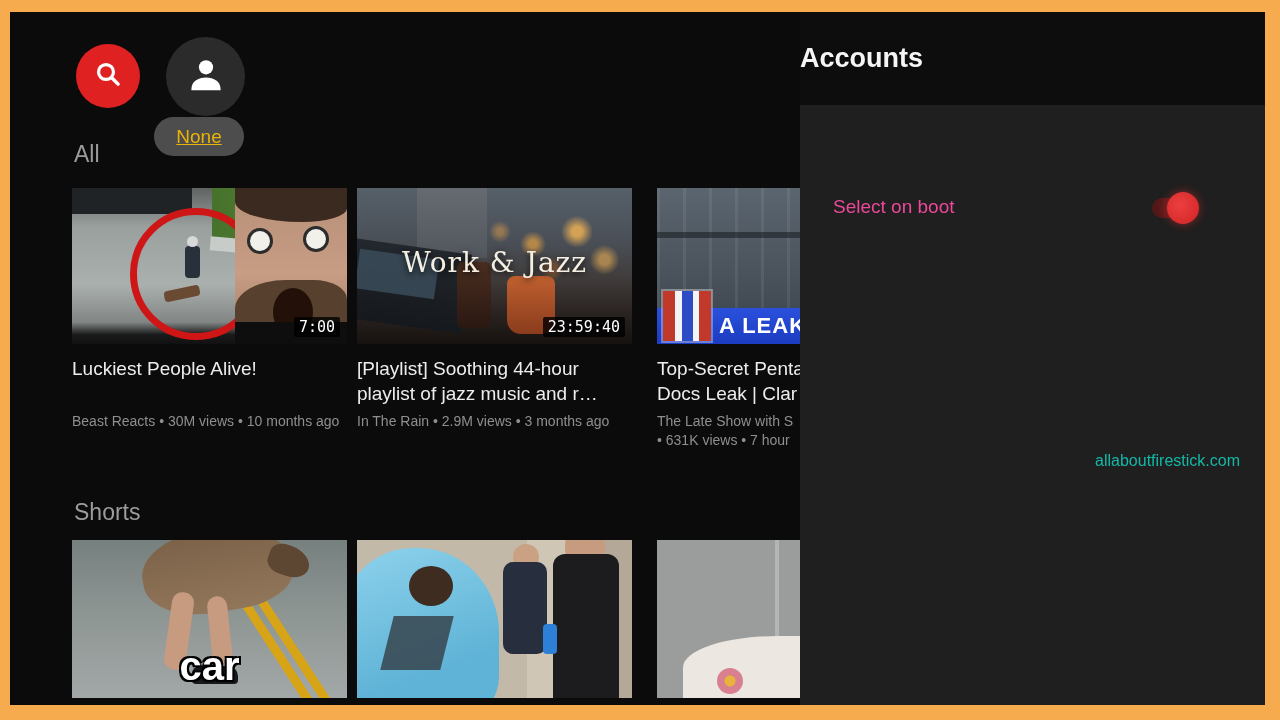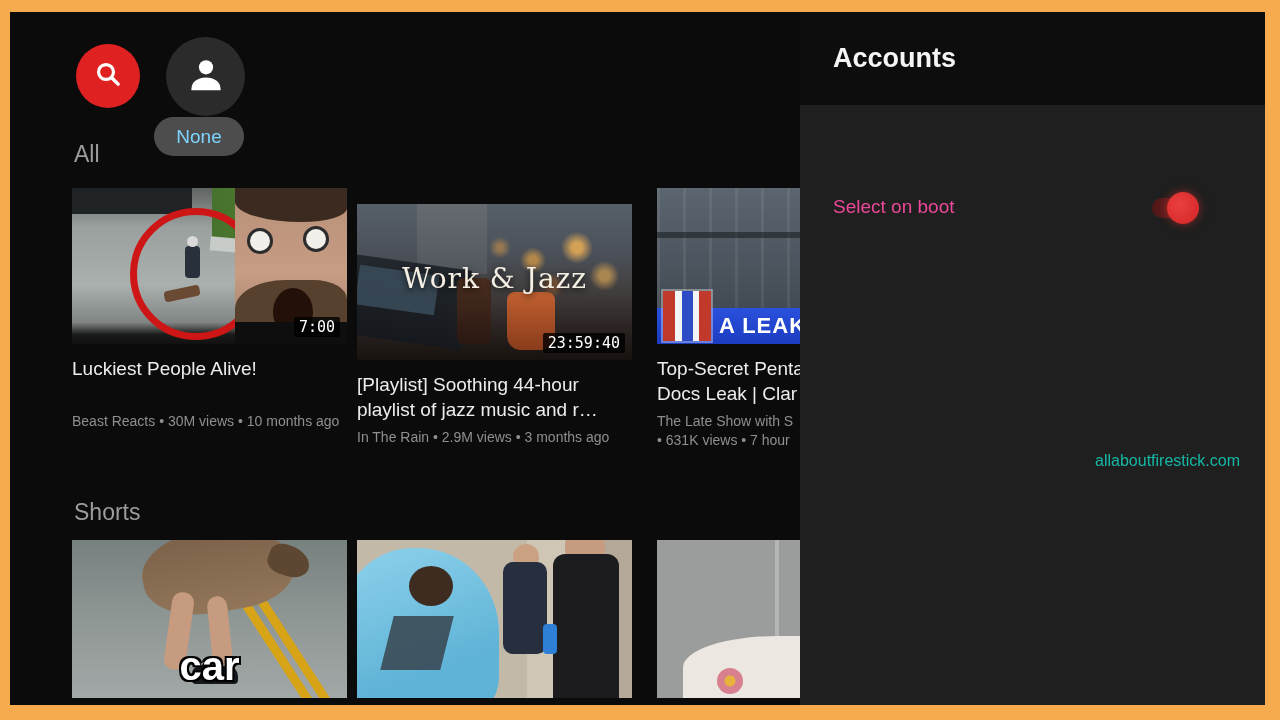--- a/index.html
+++ b/index.html
@@ -13,21 +13,21 @@
   #bar-left{left:0;top:0;width:10px;height:720px;}
   #bar-right{right:0;top:0;width:15px;height:720px;}
   #bar-bottom{left:0;bottom:0;width:1280px;height:15px;}
 
   
   #search-btn{left:76px;top:44px;width:64px;height:64px;border-radius:50%;background:#E02121;
               display:flex;align-items:center;justify-content:center;z-index:2;}
   #avatar-btn{left:166px;top:37px;width:79px;height:79px;border-radius:50%;background:#2b2b2b;
               display:flex;align-items:center;justify-content:center;z-index:2;}
   #none-pill{left:154px;top:117px;width:90px;height:39px;border-radius:20px;background:#4d4d4d;
-             color:#7dd3fc;font-size:19px;display:flex;align-items:center;justify-content:center;z-index:3;}
+             color:#eab308;font-size:19px;display:flex;align-items:center;justify-content:center;z-index:3;text-decoration:underline;}
 
   .section-label{color:#9c9c9c;font-size:23px;z-index:2;}
   #all-label{left:74px;top:141px;}
   #shorts-label{left:74px;top:499px;}
 
   
   .card{width:275px;z-index:1;}
   .thumb{position:relative;width:275px;height:156px;overflow:hidden;background:#333;}
   .duration{position:absolute;right:7px;bottom:7px;background:rgba(0,0,0,.8);color:#fff;
             font-family:"DejaVu Sans Mono",monospace;font-size:15px;padding:1px 5px;border-radius:2px;z-index:5;}
@@ -52,21 +52,21 @@
   .t1-mouth{right:34px;top:100px;width:40px;height:48px;background:#231009;border-radius:50%;}
   .t1-shoulder{right:0;bottom:0;width:112px;height:22px;background:#0e0e0e;}
 
   
   .t2{background:
       radial-gradient(circle at 80% 28%, rgba(235,175,85,.85) 0 5px, rgba(235,175,85,0) 16px),
       radial-gradient(circle at 64% 36%, rgba(225,160,70,.7) 0 4px, rgba(225,160,70,0) 13px),
       radial-gradient(circle at 90% 46%, rgba(235,175,85,.6) 0 5px, rgba(235,175,85,0) 15px),
       radial-gradient(circle at 52% 28%, rgba(210,150,75,.55) 0 3px, rgba(210,150,75,0) 11px),
       radial-gradient(circle at 71% 52%, rgba(200,120,60,.5) 0 4px, rgba(200,120,60,0) 12px),
-      linear-gradient(180deg,#566069 0%,#4a4f57 34%,#403c3b 58%,#2c2523 78%,#17120f 100%); margin-top: 16px;}
+      linear-gradient(180deg,#566069 0%,#4a4f57 34%,#403c3b 58%,#2c2523 78%,#17120f 100%);}
   .t2-bldg{left:60px;top:0;width:70px;height:70px;background:linear-gradient(180deg,#6a6e74,#555960);opacity:.8;}
   .t2-laptop{left:-10px;top:58px;width:120px;height:80px;background:linear-gradient(180deg,#23282e,#15181c);transform:rotate(8deg);}
   .t2-screenlight{left:0px;top:66px;width:80px;height:40px;background:#3c4f5c;transform:rotate(8deg);opacity:.8;}
   .t2-cup{left:150px;top:88px;width:48px;height:58px;background:linear-gradient(180deg,#c06030,#8a3c1c);border-radius:8px 8px 14px 14px;}
   .t2-cup2{left:100px;top:74px;width:34px;height:66px;background:linear-gradient(180deg,#4a2e20,#2a1812);border-radius:6px;}
   .t2-caption{left:0;top:58px;width:275px;text-align:center;color:#f4eee3;
               font-family:"DejaVu Serif",serif;font-size:28px;letter-spacing:1px;
               text-shadow:0 2px 6px rgba(0,0,0,.8);z-index:4;}
 
   
@@ -118,21 +118,21 @@
   .s3-seam{left:118px;top:0;width:4px;height:158px;background:rgba(255,255,255,.25);}
   .s3-hair{right:0;top:0;width:120px;height:150px;background:#141211;border-radius:0 0 0 55%;}
   .s3-shirt{left:26px;top:96px;width:210px;height:70px;background:#ece7e1;border-radius:45% 35% 0 0;
             }
   .s3-flower{width:26px;height:26px;border-radius:50%;background:radial-gradient(circle,#e8b23c 0 5px,#d8808f 6px 13px);}
   .s3-flower.f1{left:150px;top:104px;} .s3-flower.f2{left:60px;top:128px;} .s3-flower.f3{left:206px;top:130px;}
 
   
   #panel{left:800px;top:12px;width:465px;height:693px;background:#1f1f1f;z-index:10;}
   #panel-header{left:0;top:0;width:465px;height:93px;background:#0d0d0d;display:flex;align-items:center;}
-  #panel-title{margin-left:33px;color:#f5f5f5;font-size:27px;font-weight:bold;}
+  #panel-title{color:#f5f5f5;font-size:27px;font-weight:bold;}
   #signin-row{left:0;top:99px;width:465px;height:62px;background:#343434;display:flex;align-items:center;}
   #signin-label{margin-left:33px;color:#e4e4e4;font-size:19px;}
   #boot-row{left:0;top:161px;width:465px;height:68px;display:flex;align-items:center;}
   #boot-label{margin-left:33px;color:#ec4899;font-size:19px;}
   #toggle{left:352px;top:186px;width:46px;height:20px;border-radius:10px;
           background:linear-gradient(90deg,#4f1717,#7a2424);}
   #toggle-thumb{left:367px;top:180px;width:32px;height:32px;border-radius:50%;
                 background:radial-gradient(circle at 40% 40%,#ec4040,#d02424);
                 box-shadow:0 0 10px rgba(225,45,45,.55);}
   #watermark{left:0px;top:440px;width:440px;text-align:right;color:#14b8a6;font-size:16px;z-index:12;}

